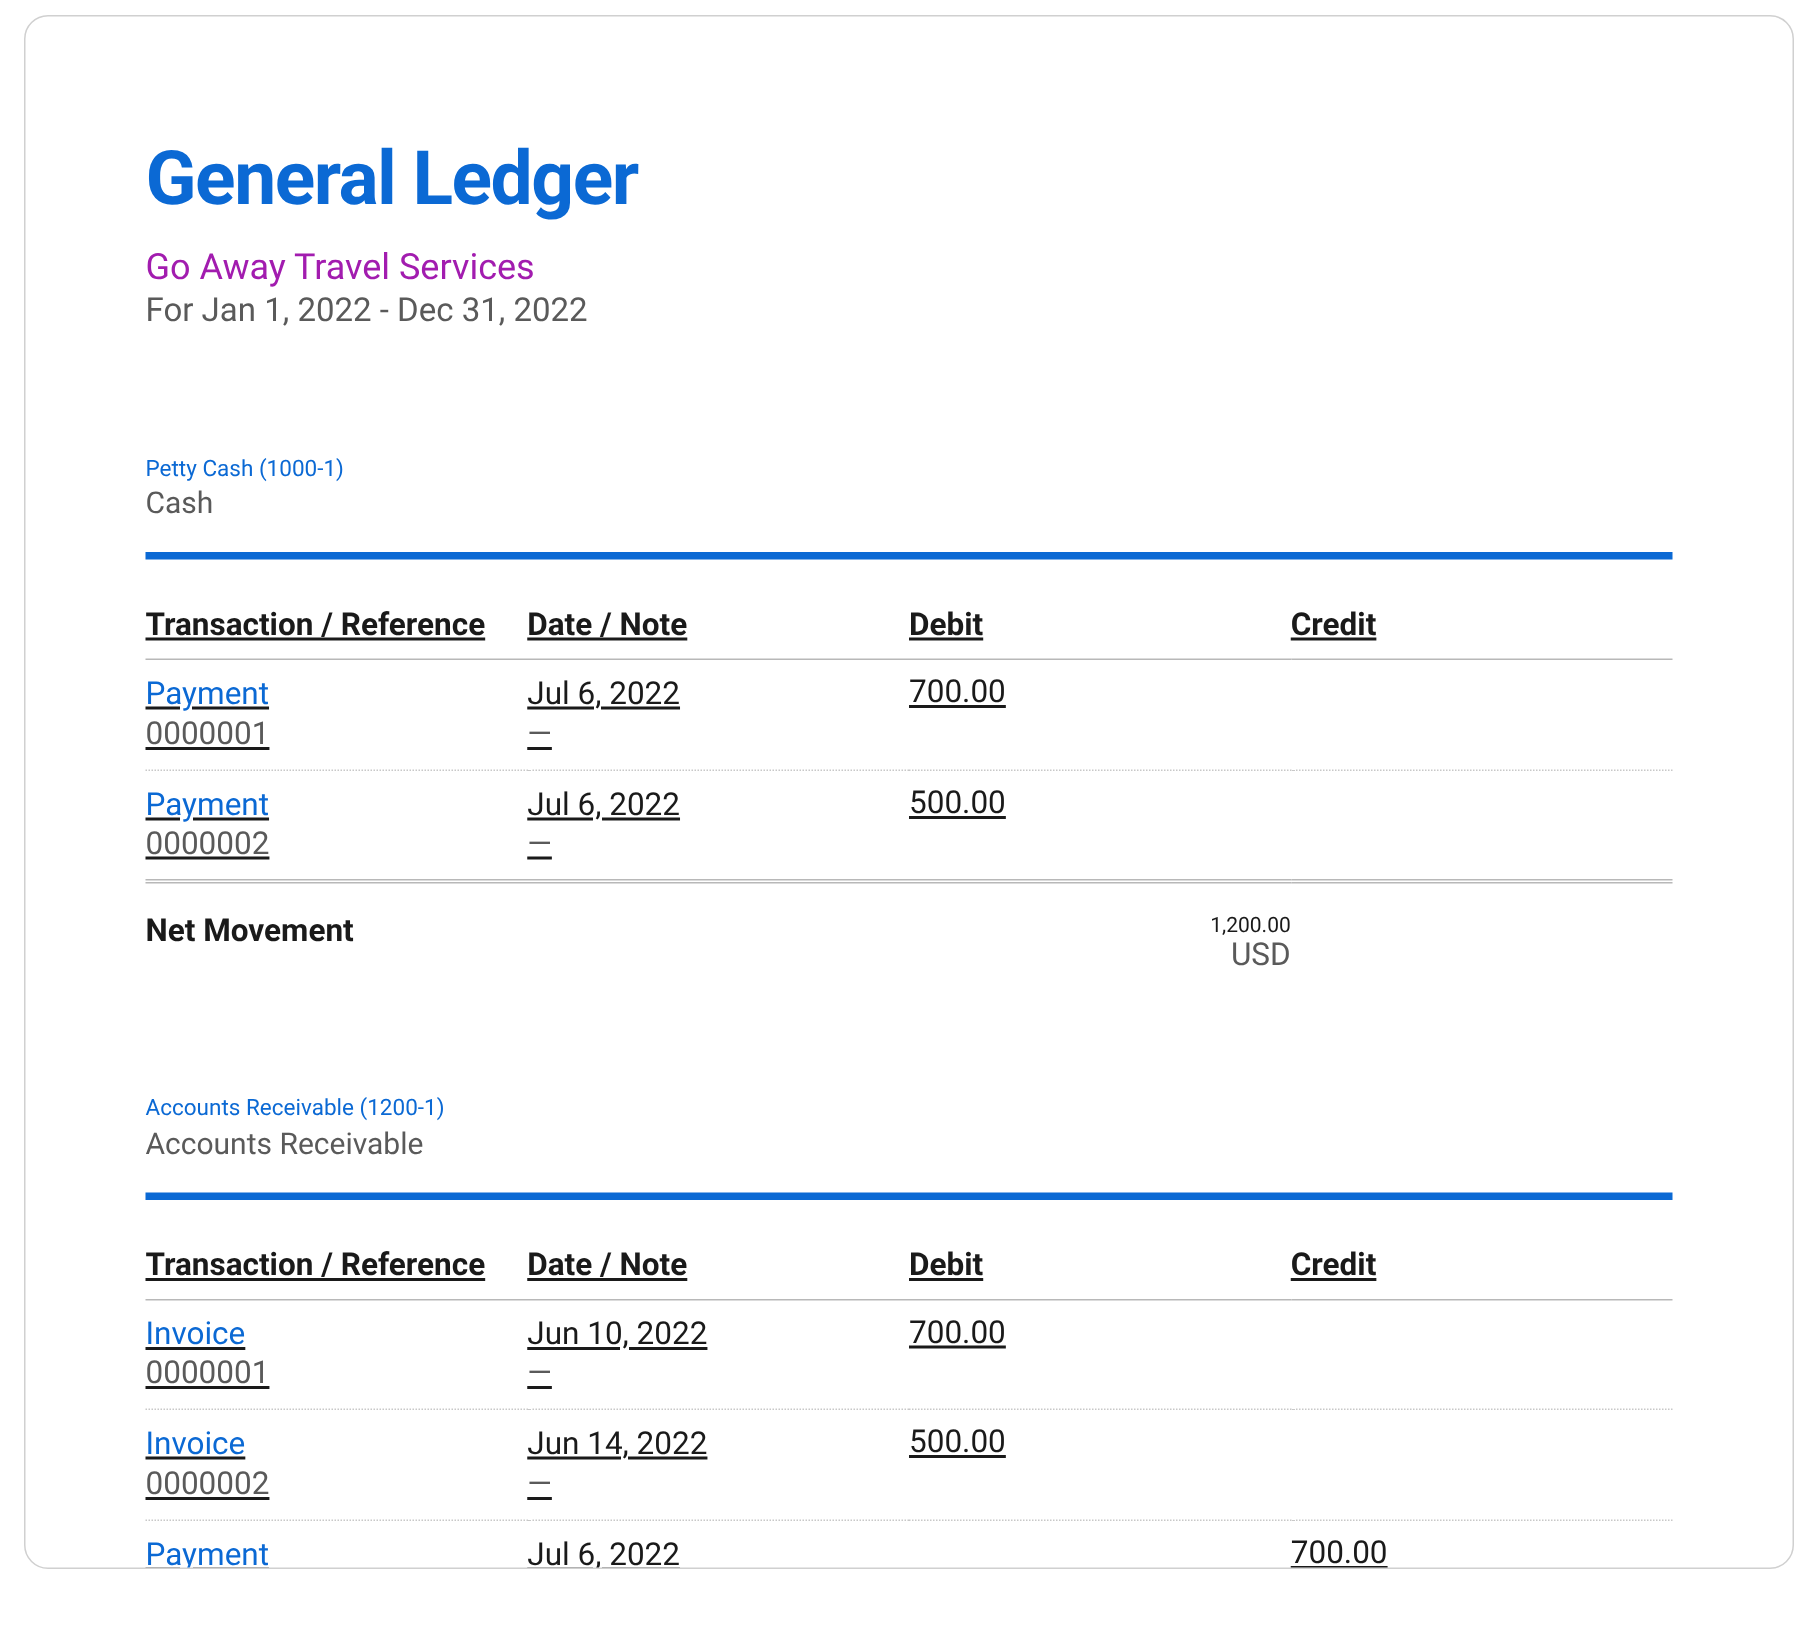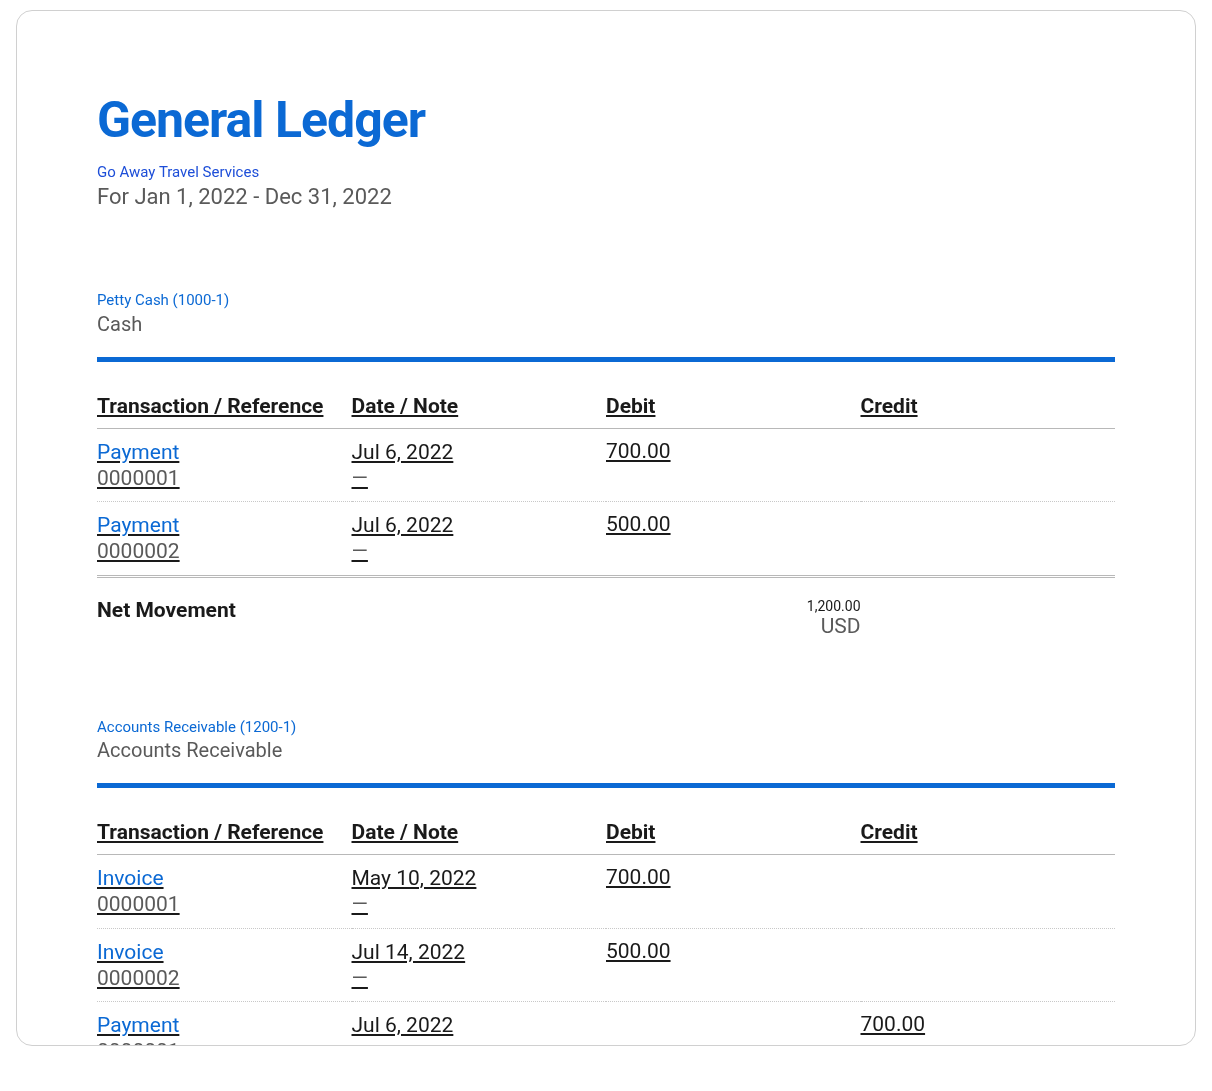--- a/index.html
+++ b/index.html
@@ -23,22 +23,22 @@
       height: 1036px;
     }
     .page-title {
       font-size: 50px;
       font-weight: 700;
       color: #0b69d4;
       letter-spacing: -1px;
       margin-bottom: 14px;
     }
     .company-name {
-      font-size: 15px;
-      color: #1d4ed8;
+      font-size: 24px;
+      color: #a21caf;
       line-height: 1.3;
     }
     .date-range {
       font-size: 22px;
       color: #5a5a5a;
       line-height: 1.3;
     }
     .account-section {
       margin-top: 80px;
     }
@@ -206,33 +206,33 @@
               <th class="col-credit num">Credit</th>
             </tr>
           </thead>
           <tbody>
             <tr>
               <td>
                 <div class="txn-link">Invoice</div>
                 <div class="txn-ref">0000001</div>
               </td>
               <td>
-                <div class="txn-date">May 10, 2022</div>
+                <div class="txn-date">Jun 10, 2022</div>
                 <div class="txn-note">—</div>
               </td>
               <td class="num">700.00</td>
               <td class="num"></td>
             </tr>
             <tr>
               <td>
                 <div class="txn-link">Invoice</div>
                 <div class="txn-ref">0000002</div>
               </td>
               <td>
-                <div class="txn-date">Jul 14, 2022</div>
+                <div class="txn-date">Jun 14, 2022</div>
                 <div class="txn-note">—</div>
               </td>
               <td class="num">500.00</td>
               <td class="num"></td>
             </tr>
             <tr>
               <td>
                 <div class="txn-link">Payment</div>
                 <div class="txn-ref">0000001</div>
               </td>

